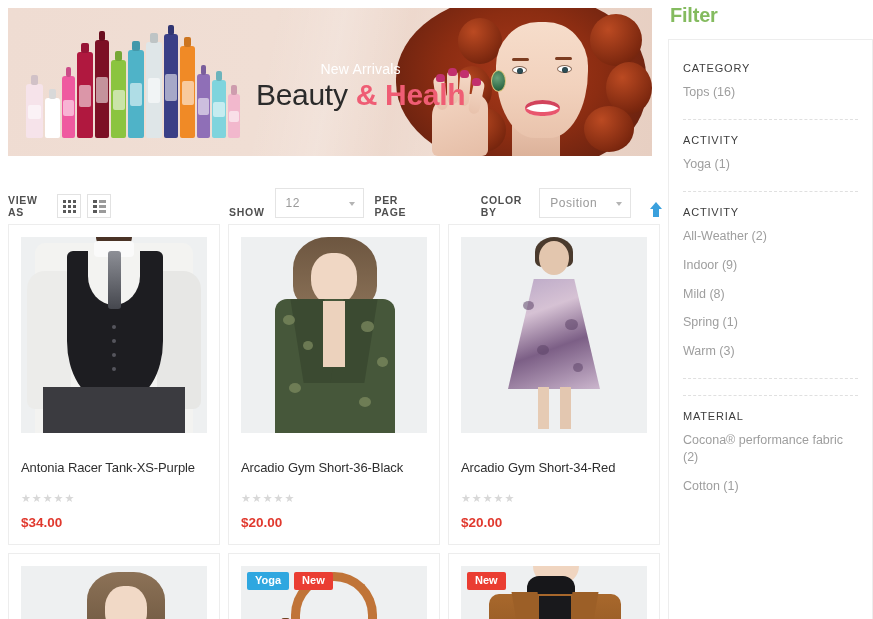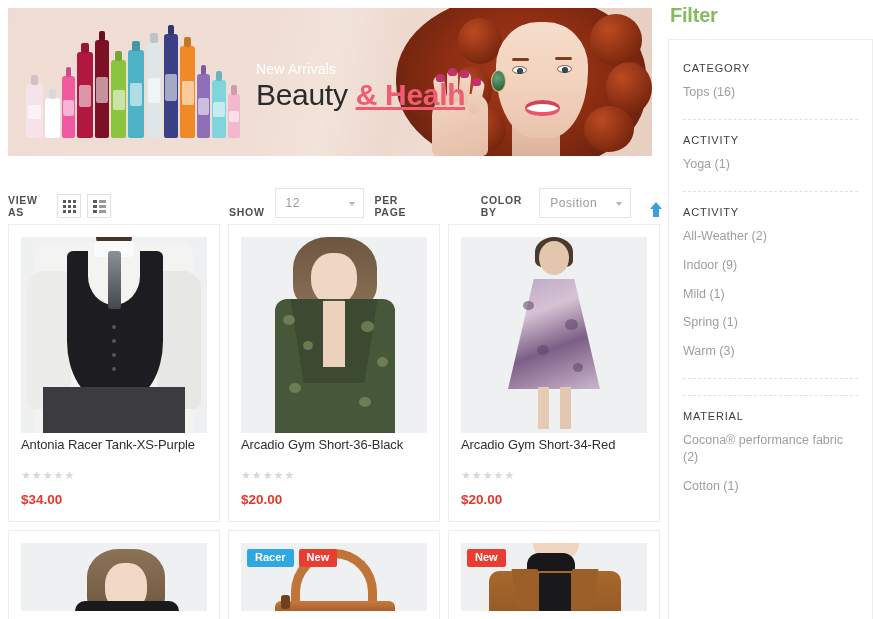--- a/index.html
+++ b/index.html
@@ -41,30 +41,31 @@
   .banner-text {
     position: absolute;
     left: 248px; top: 53px;
     z-index: 6;
   }
   .banner-kicker {
     font-size: 14px;
     color: #ffffff;
     letter-spacing: .2px;
     margin-bottom: 1px;
+    text-align: center;
   }
   .banner-head {
     font-size: 30px;
     line-height: 34px;
     color: #2b2b2b;
     font-weight: 400;
     white-space: nowrap;
     letter-spacing: -.3px;
   }
-  .banner-head .accent { color: #ef5d74; font-weight: 700; text-decoration: underline; }
+  .banner-head .accent { color: #ef5d74; font-weight: 700; }
 
   
   .bottles {
     position: absolute;
     left: 18px; bottom: 18px;
     height: 118px; width: 220px;
     display: flex; align-items: flex-end; gap: 2px;
     z-index: 4;
   }
   .bottle { border-radius: 3px 3px 2px 2px; position: relative; }
@@ -227,21 +228,21 @@
     color: #fff;
     font-size: 11px;
     font-weight: 700;
     padding: 3px 8px 4px;
     border-radius: 2px;
     line-height: 1;
   }
   .badge.sale { background: #2fa7e0; }
   .badge.new  { background: #ea3d32; }
   .card-title {
-    margin-top: 4px;
+    margin-top: 27px;
     font-size: 13px;
     color: #2f2f2f;
     font-weight: 400;
     letter-spacing: -.1px;
   }
   .stars { margin-top: 17px; color: #d8d8d8; font-size: 11px; letter-spacing: 1px; }
   .price { margin-top: 10px; color: #e0382d; font-size: 13.5px; font-weight: 700; }
 
   
   .ph { position: absolute; inset: 0; }
@@ -533,21 +534,21 @@
             <div class="wd-hair"></div>
             <div class="wd-face"></div>
             <div class="wd-top"></div>
           </div>
         </div>
       </div>
 
       <div class="card">
         <div class="card-media short">
           <div class="badges">
-            <span class="badge sale">Racer</span>
+            <span class="badge sale">Yoga</span>
             <span class="badge new">New</span>
           </div>
           <div class="ph">
               <div class="ph-bg"></div>
             <div class="hb-handleL"></div>
             <div class="hb-body"></div>
             <div class="hb-clasp"></div>
           </div>
         </div>
       </div>
@@ -586,21 +587,21 @@
       <div class="f-group">
         <div class="f-title">ACTIVITY</div>
         <div class="f-item">Yoga (1)</div>
       </div>
       <div class="f-sep"></div>
 
       <div class="f-group">
         <div class="f-title">ACTIVITY</div>
         <div class="f-item">All-Weather (2)</div>
         <div class="f-item">Indoor (9)</div>
-        <div class="f-item">Mild (1)</div>
+        <div class="f-item">Mild (8)</div>
         <div class="f-item">Spring (1)</div>
         <div class="f-item">Warm (3)</div>
       </div>
       <div class="f-sep"></div>
 
       <div class="f-sep" style="margin-top:16px;"></div>
 
       <div class="f-group">
         <div class="f-title">MATERIAL</div>
         <div class="f-item">Cocona® performance fabric (2)</div>

